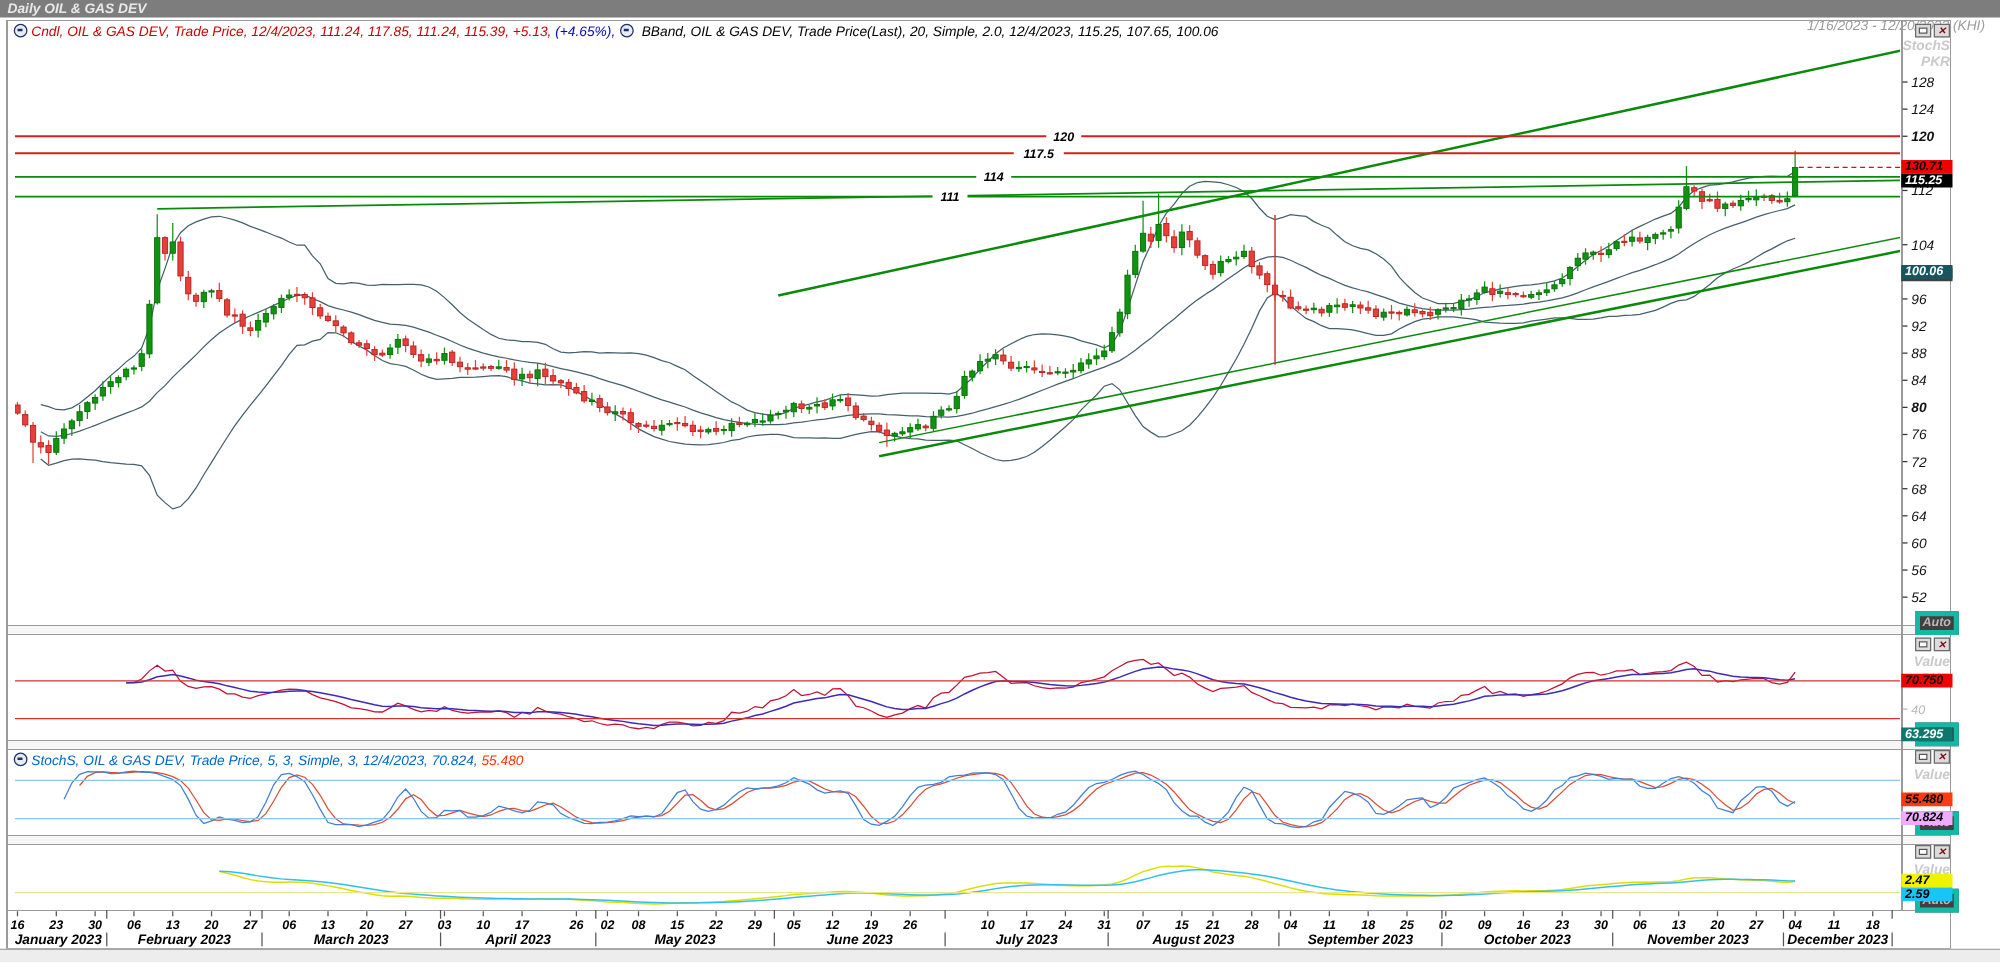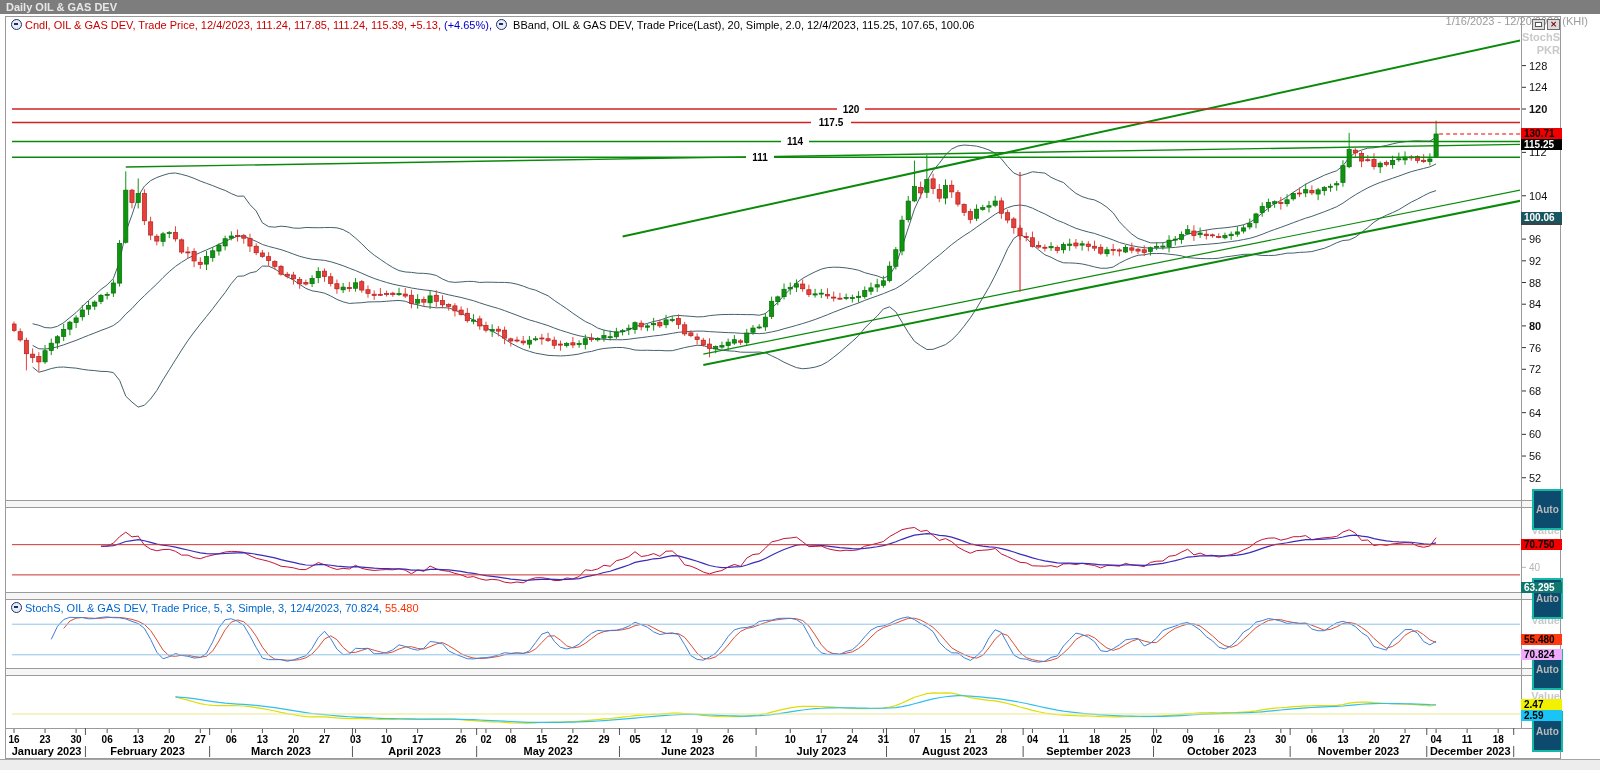--- a/index.html
+++ b/index.html
@@ -1,17 +1,17 @@
 <!DOCTYPE html>
 <html><head>
 <meta charset="utf-8">
 <style>
   html,body{margin:0;padding:0;background:#fff;width:1600px;height:770px;overflow:hidden;
     font-family:"Liberation Sans",sans-serif;}
-  .app{position:relative;width:1600px;height:770px;background:#fff;}
+  .app{position:relative;width:1600px;height:770px;background:#fff;font-style:italic;}
   .titlebar{position:absolute;left:0;top:0;width:1600px;height:14px;background:#7d7d7d;
     color:#e8e8e8;font-size:11px;font-weight:bold;line-height:14px;padding-left:6px;box-sizing:border-box;}
   .daterange{position:absolute;top:15px;right:12px;font-size:11px;color:#9b9b9b;}
   #chart-svg{position:absolute;left:0;top:0;}
   .legend{position:absolute;left:10px;font-size:11px;white-space:nowrap;background:transparent;}
   .legend-price{top:19px;}
   .legend-rsi{top:511px;}
   .legend-stoch{top:602px;}
   .legend-macd{top:677px;}
   .lg-icon{display:inline-block;width:9px;height:9px;border:1px solid #1c2f6b;border-radius:50%;
@@ -20,21 +20,21 @@
   .unit{position:absolute;left:1520px;width:40px;text-align:right;font-size:11px;font-weight:bold;
     color:#c9c9c9;line-height:13px;}
   .u-price{top:31px;} .u-rsi{top:524px;} .u-stoch{top:614px;} .u-macd{top:690px;}
   .wicons{position:absolute;left:1532px;width:30px;height:11px;display:flex;gap:2px;}
   .w-price{top:19px;} .w-rsi{top:510px;} .w-stoch{top:600px;} .w-macd{top:676px;}
   .wbox{width:13px;height:11px;border:1px solid #6b6b6b;background:#dcdcdc;box-sizing:border-box;position:relative;}
   .wbox.restore::after{content:"";position:absolute;left:2px;top:2px;right:2px;bottom:2px;border:1px solid #555;background:#fff;}
   .wbox.close::after{content:"\2715";position:absolute;left:0;top:0;width:100%;text-align:center;
     font-size:8px;line-height:9px;font-weight:bold;color:#7a0c0c;}
   .autob{position:absolute;left:1532px;font-size:10px;font-weight:bold;color:#b9b9b9;
-    border:2px solid #14b8a6;background:#0c4a6e;line-height:11px;padding:13px 2px;}
+    border:4px solid #14b8a6;background:#404040;line-height:11px;padding:0 2px;}
   .a-price{top:489px;} .a-rsi{top:578px;} .a-stoch{top:649px;} .a-macd{top:711px;}
   .vlabel{position:absolute;left:1521px;width:41px;height:11px;font-size:10px;font-weight:bold;
     line-height:11px;padding-left:3px;box-sizing:border-box;}
   .bottomstrip{position:absolute;left:0;top:759px;width:1600px;height:11px;background:#ededed;border-top:1px solid #a5a5a5;box-sizing:border-box;}
 </style>
 </head>
 <body>
 
 <div class="app">
   <div class="titlebar">

